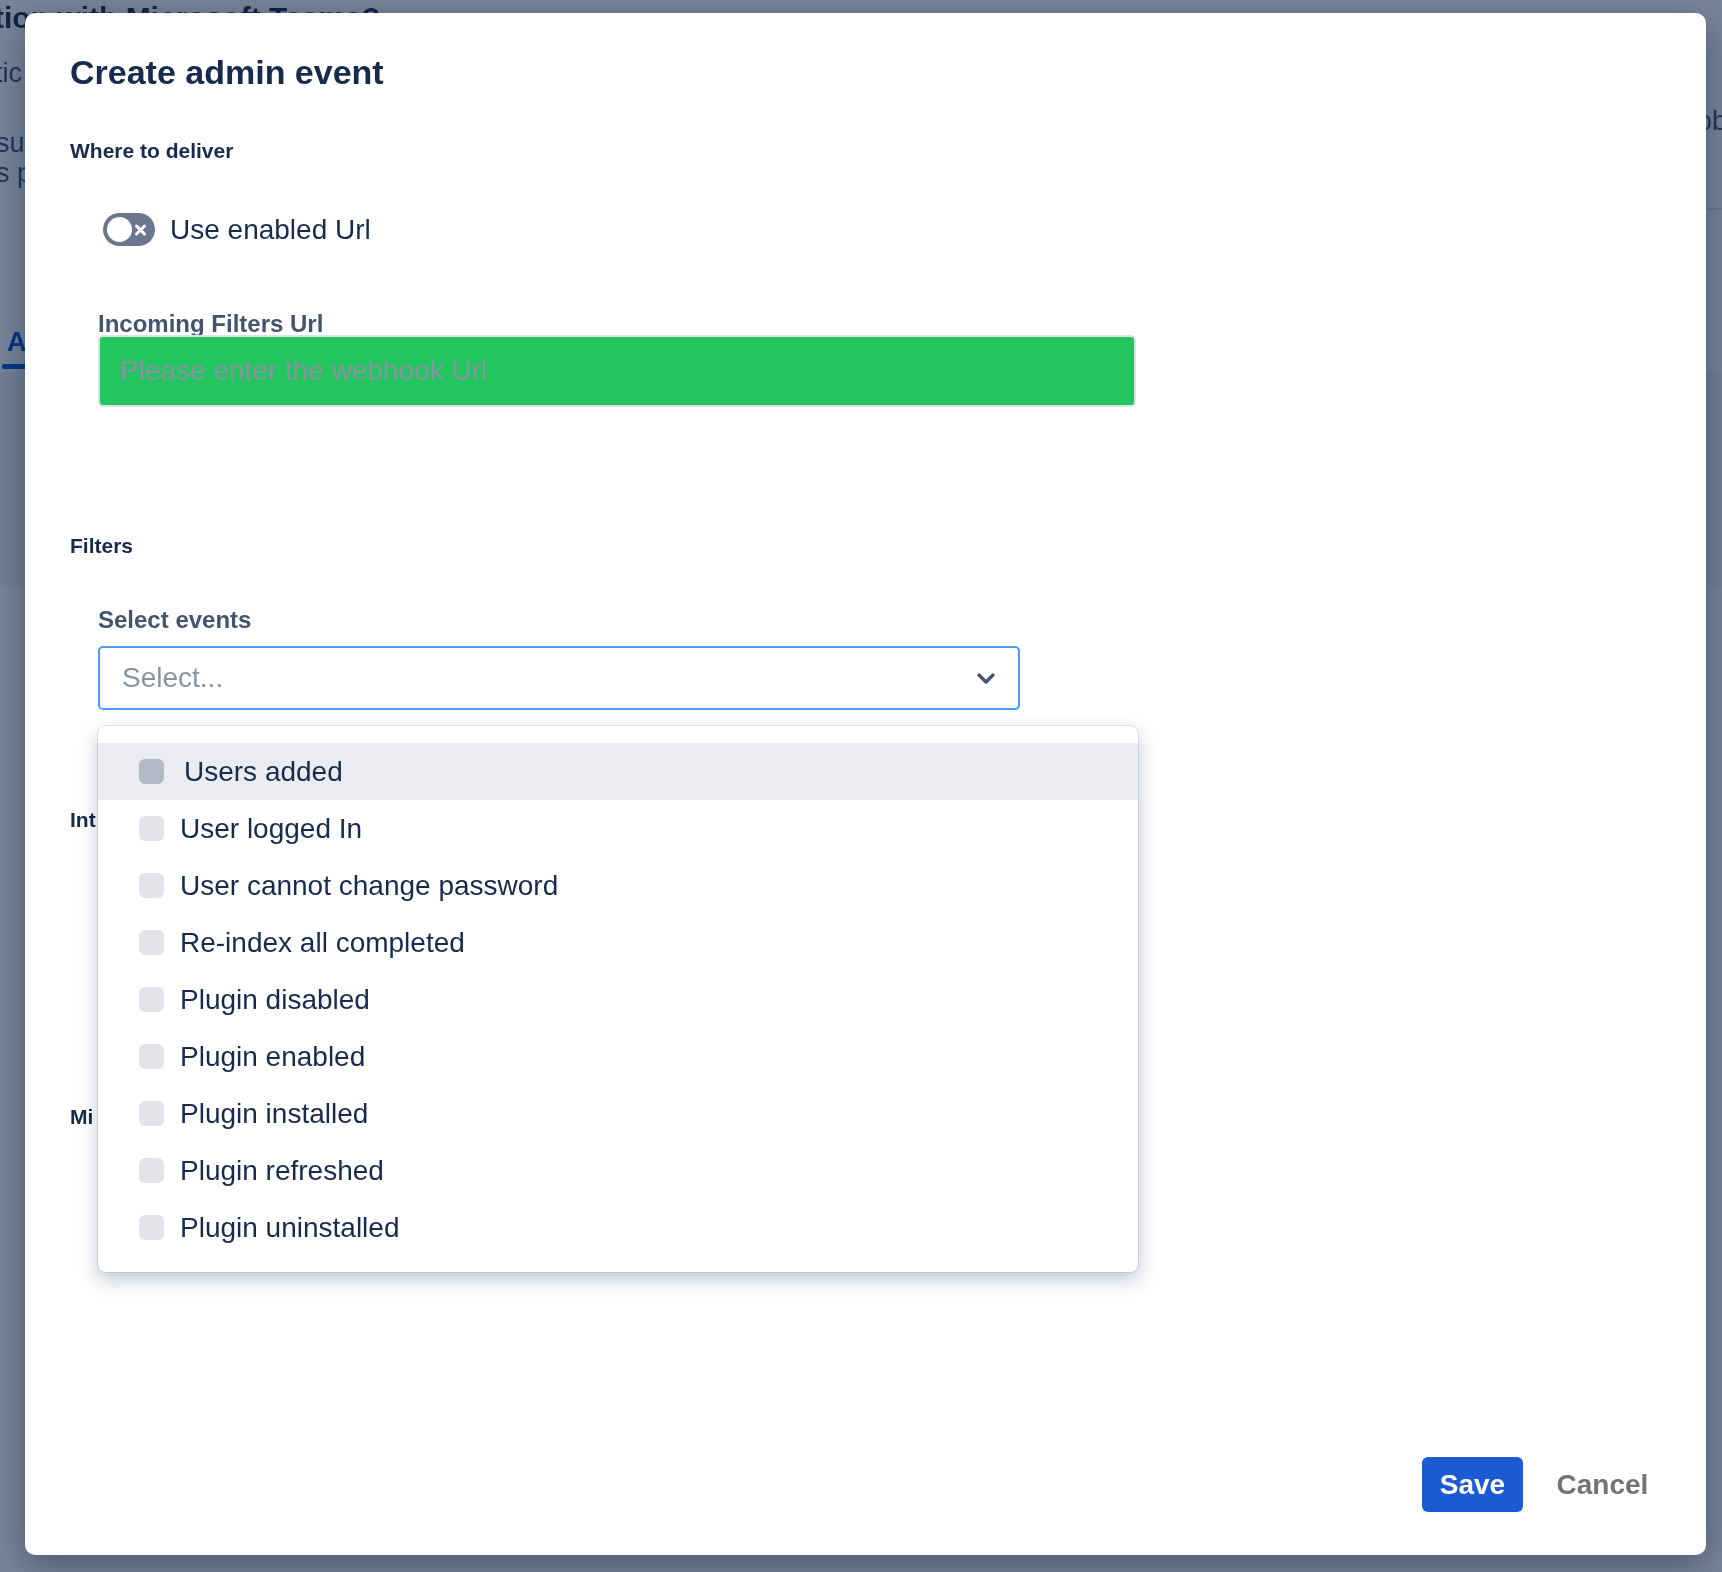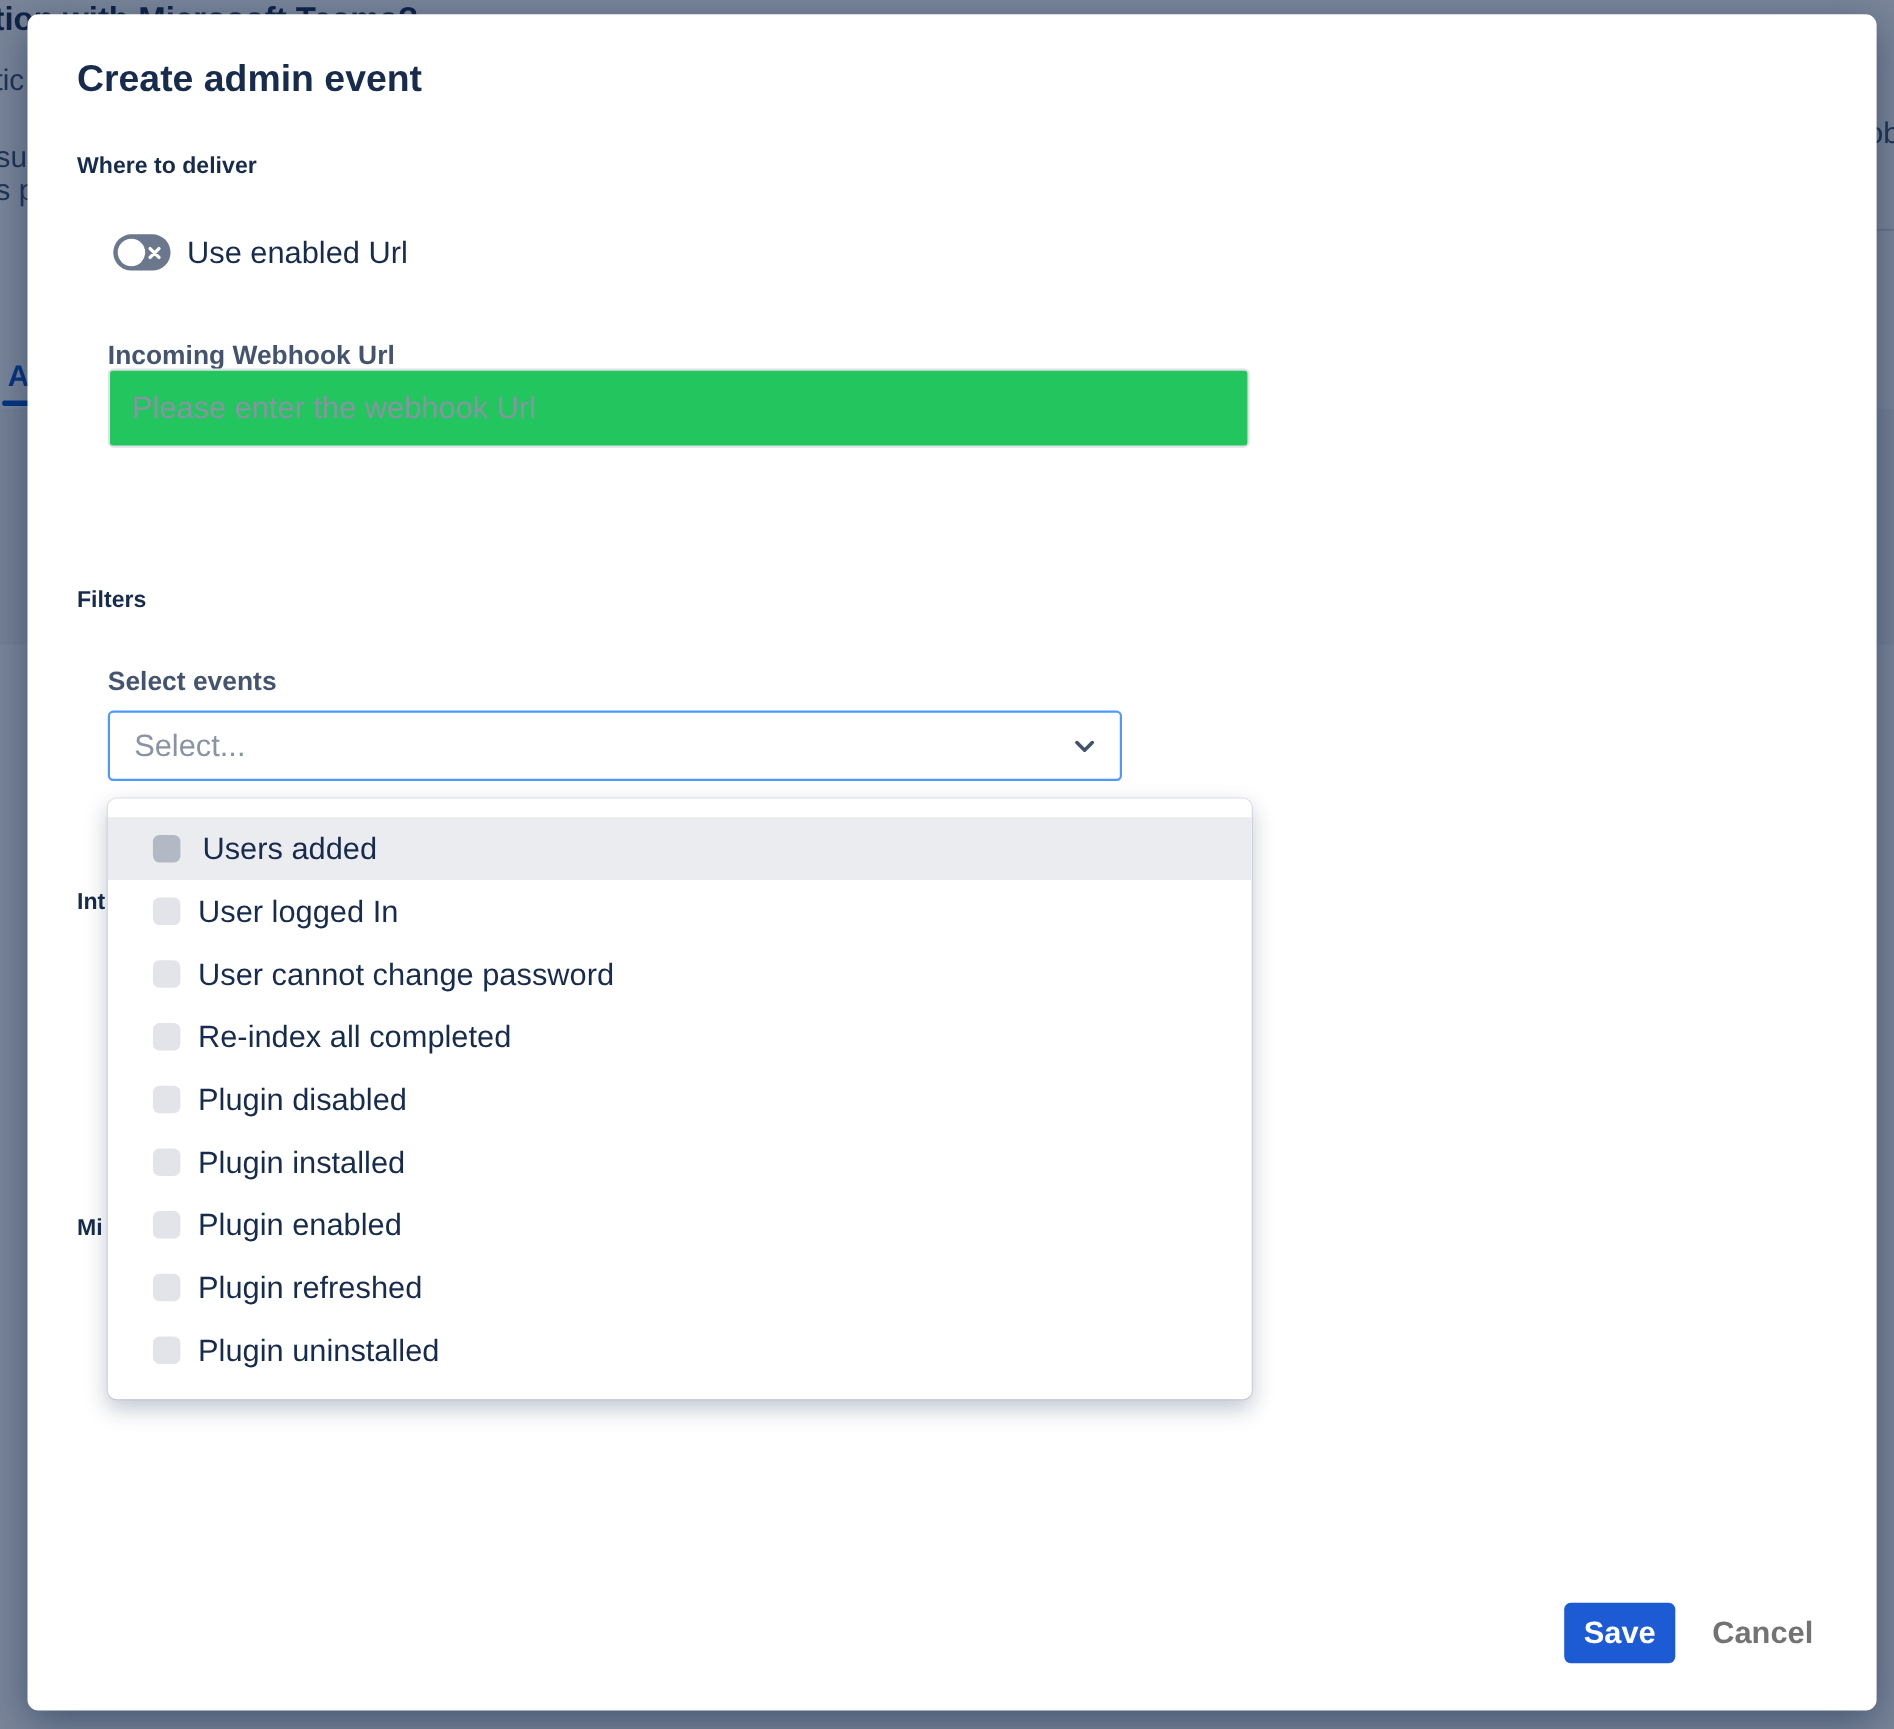--- a/index.html
+++ b/index.html
@@ -100,21 +100,21 @@
       <div class="toggle-knob"></div>
       <span class="toggle-x">
         <svg width="13" height="13" viewBox="0 0 13 13">
             <path d="M2.5 2.5 L10.5 10.5 M10.5 2.5 L2.5 10.5" stroke="#ffffff" stroke-width="3" stroke-linecap="round"></path>
           </svg>
       </span>
     </div>
     <span class="toggle-label">Use enabled Url</span>
   </div>
 
-  <div class="field-label lbl-webhook">Incoming Webhook Url</div>
+  <div class="field-label lbl-webhook">Incoming Filters Url</div>
   <input class="webhook-input" type="text" placeholder="Please enter the webhook Url" style="">
 
   <div class="section-heading h-filters">Filters</div>
   <div class="field-label lbl-select">Select events</div>
 
   <div class="select-control">
     <span class="select-placeholder">Select...</span>
     <span class="chevron">
       <svg width="20" height="13" viewBox="0 0 20 13">
           <path d="M3 3 L10 10 L17 3" stroke="#42526e" stroke-width="3.2" fill="none" stroke-linecap="round" stroke-linejoin="round"></path>
@@ -146,26 +146,26 @@
     <span class="option-label">Re-index all completed</span>
   </div>
 
   <div class="option-row">
     <span class="checkbox"></span>
     <span class="option-label">Plugin disabled</span>
   </div>
 
   <div class="option-row">
     <span class="checkbox"></span>
-    <span class="option-label">Plugin installed</span>
+    <span class="option-label">Plugin enabled</span>
   </div>
 
   <div class="option-row">
     <span class="checkbox"></span>
-    <span class="option-label">Plugin enabled</span>
+    <span class="option-label">Plugin installed</span>
   </div>
 
   <div class="option-row">
     <span class="checkbox"></span>
     <span class="option-label">Plugin refreshed</span>
   </div>
 
   <div class="option-row">
     <span class="checkbox"></span>
     <span class="option-label">Plugin uninstalled</span>

